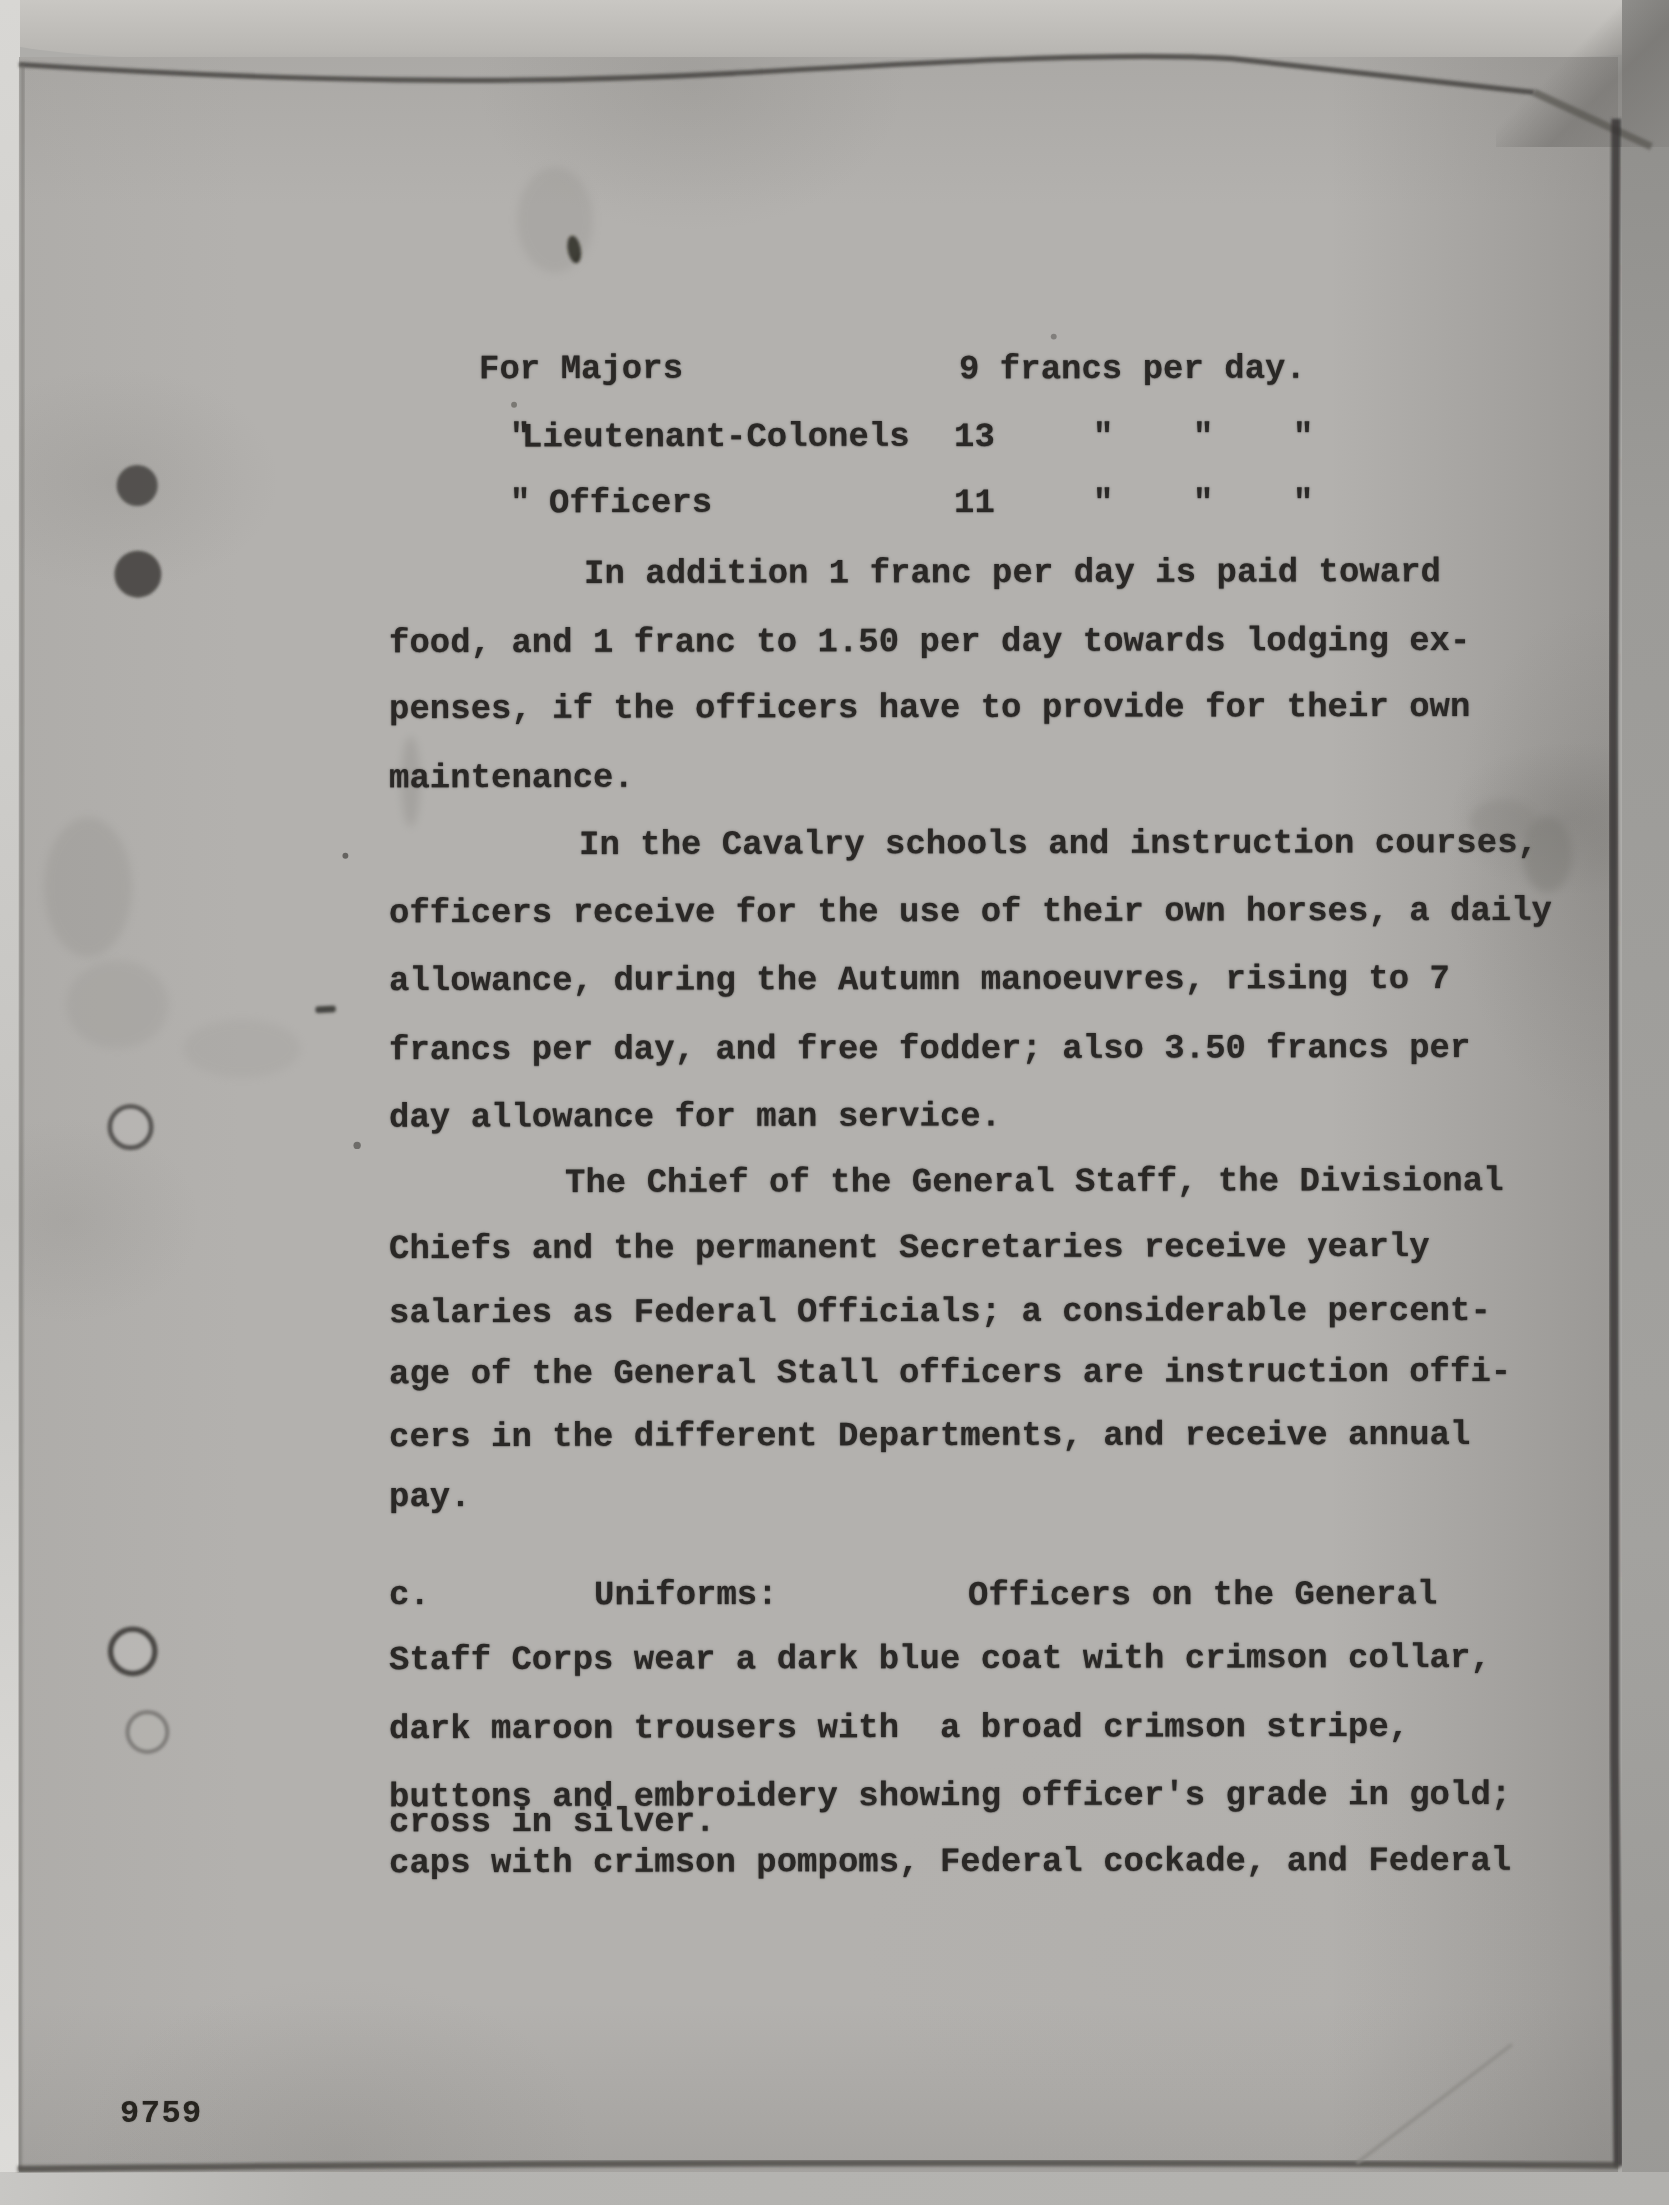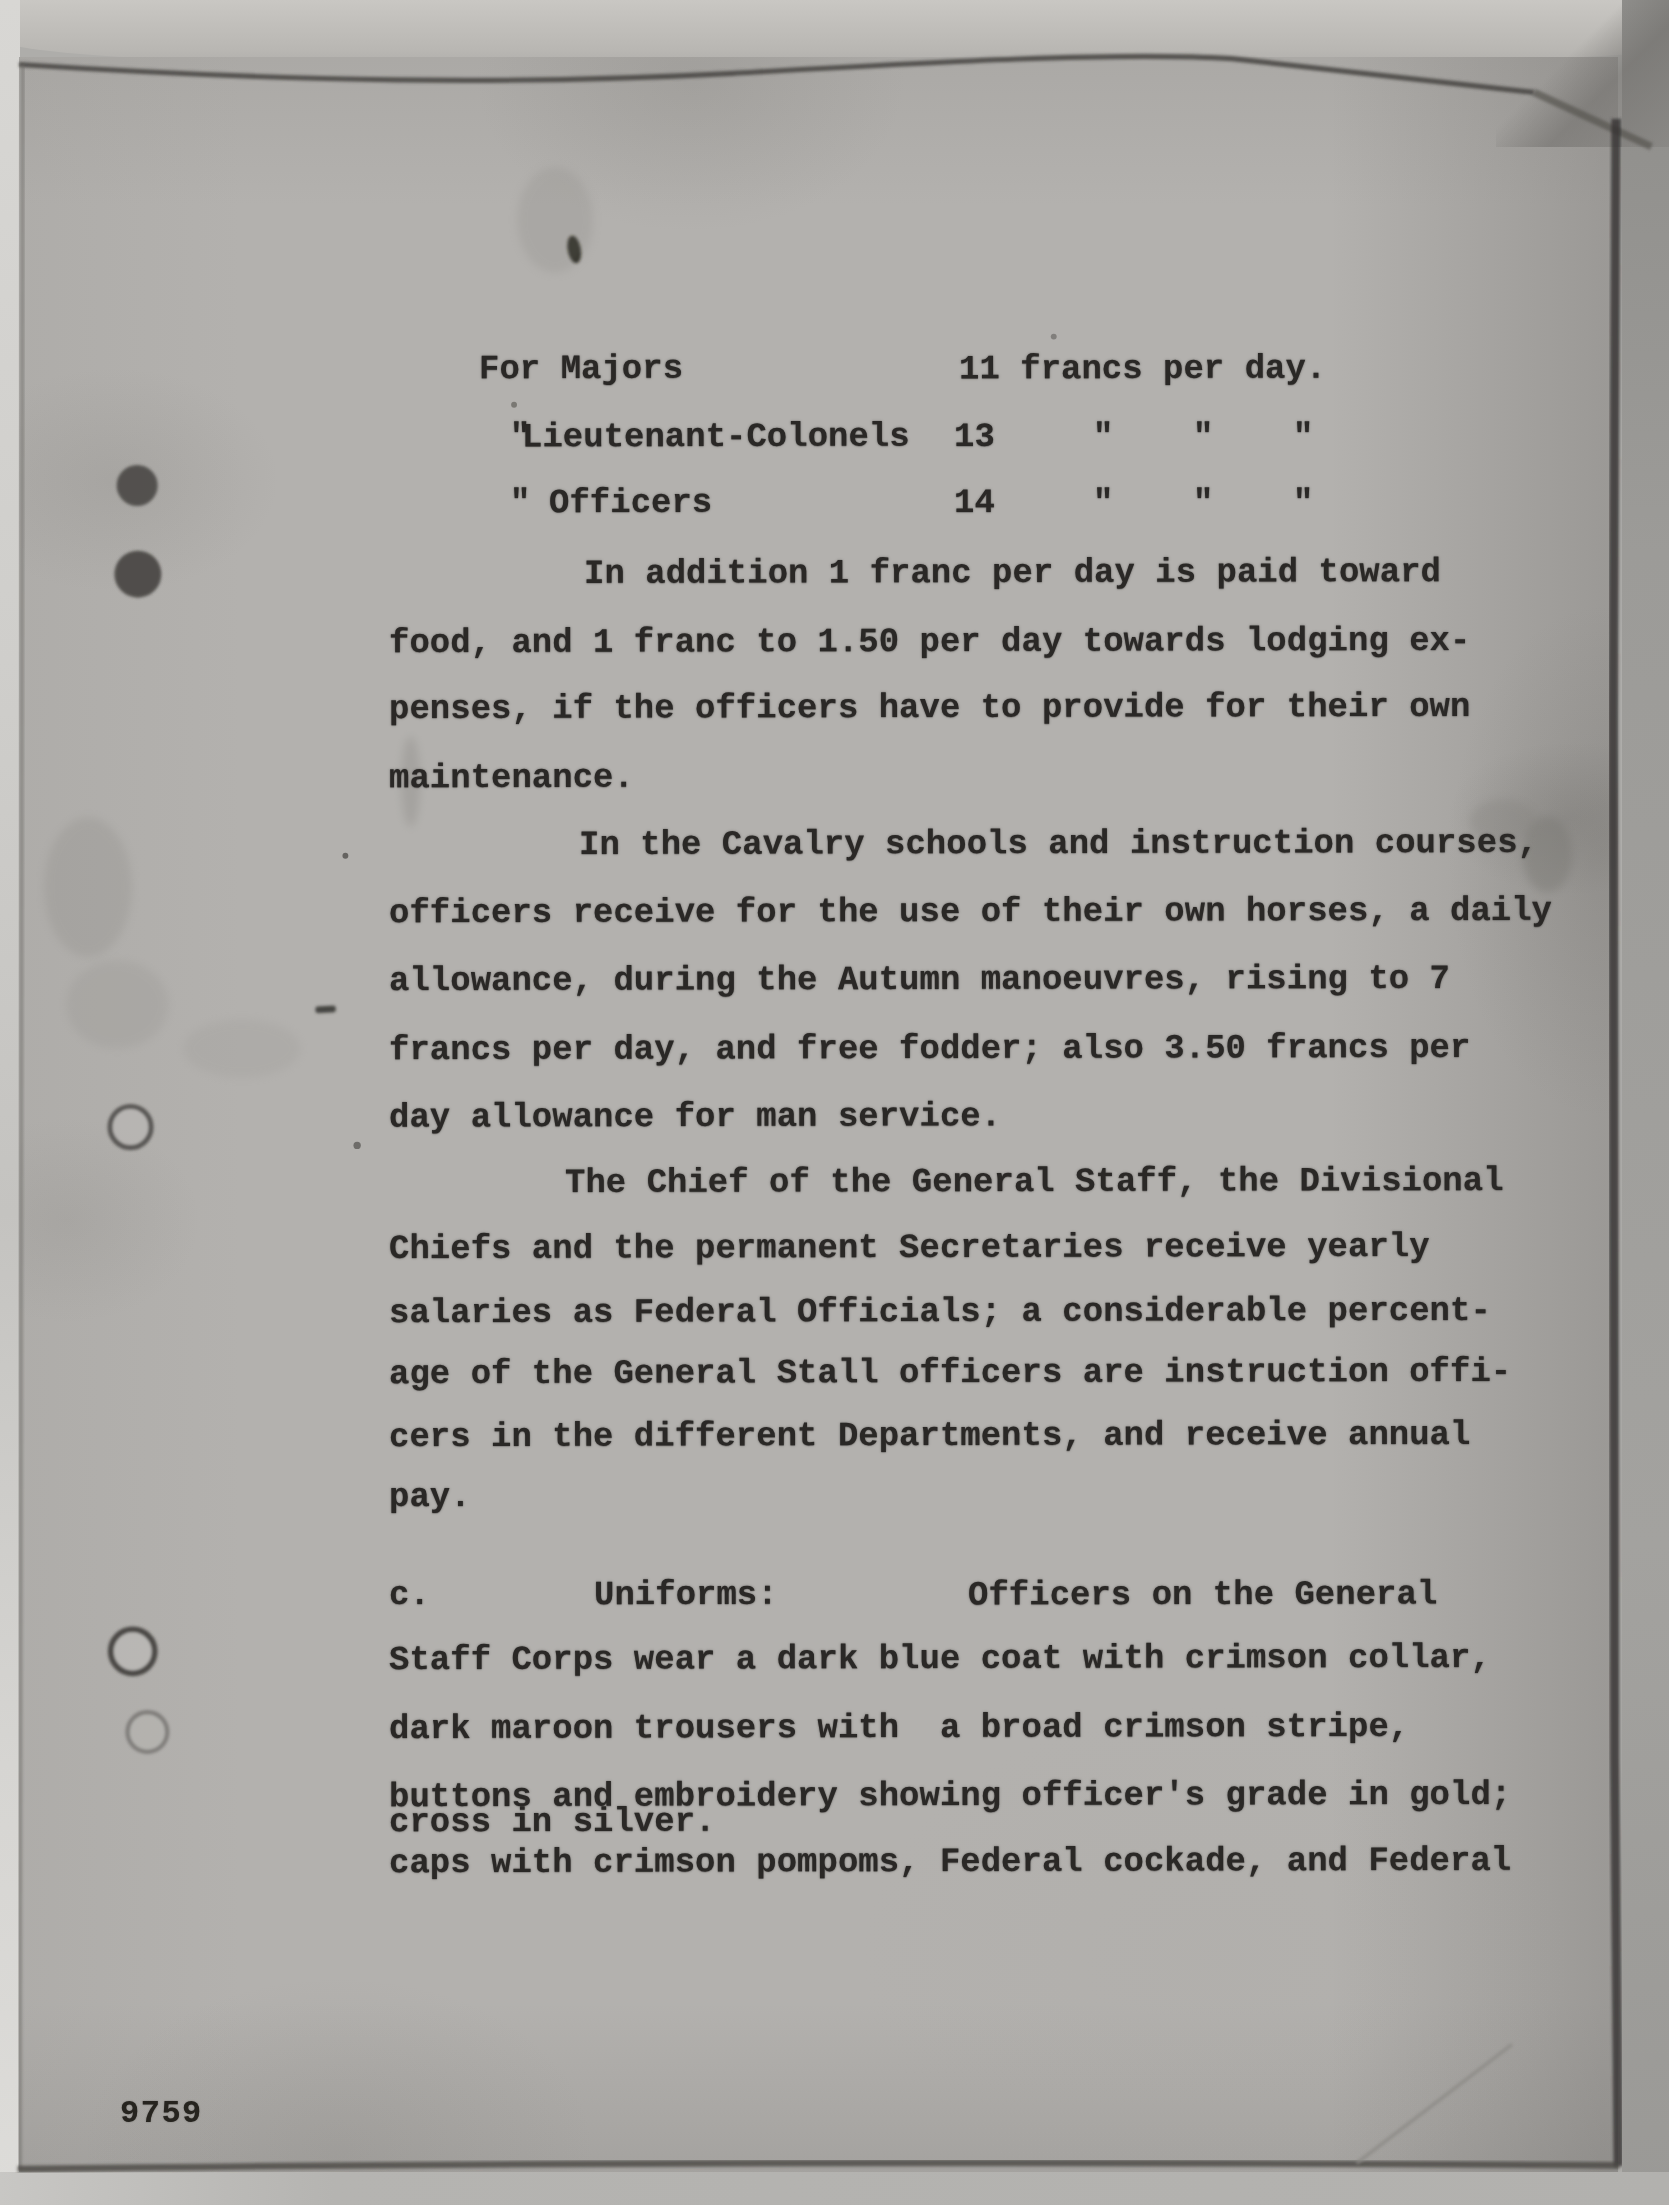--- a/index.html
+++ b/index.html
@@ -114,32 +114,32 @@
     <ellipse cx="560" cy="1066" rx="13" ry="62" fill="#8a8884" opacity="0.35" filter="url(#blur5)"></ellipse>
     <ellipse cx="757" cy="300" rx="52" ry="72" fill="#8e8c88" opacity="0.25" filter="url(#blur5)"></ellipse>
     <ellipse cx="120" cy="1210" rx="60" ry="95" fill="#85837f" opacity="0.22" filter="url(#blur5)"></ellipse>
     <ellipse cx="160" cy="1370" rx="70" ry="60" fill="#8a8884" opacity="0.18" filter="url(#blur5)"></ellipse>
     <ellipse cx="330" cy="1430" rx="80" ry="40" fill="#8e8c88" opacity="0.15" filter="url(#blur5)"></ellipse>
   </svg>
 
   <div>
 
     <div class="line" style="left:479px;top:348px">For Majors</div>
-    <div class="line" style="left:959px;top:348px">11 francs per day.</div>
+    <div class="line" style="left:959px;top:348px">9 francs per day.</div>
 
     <div class="line" style="left:510px;top:416px">"</div>
     <div class="line" style="left:522px;top:416px">Lieutenant-Colonels</div>
     <div class="line" style="left:954px;top:416px">13</div>
     <div class="line" style="left:1093px;top:416px">"</div>
     <div class="line" style="left:1193px;top:416px">"</div>
     <div class="line" style="left:1293px;top:416px">"</div>
 
     <div class="line" style="left:510px;top:482px">"</div>
     <div class="line" style="left:549px;top:482px">Officers</div>
-    <div class="line" style="left:954px;top:482px">14</div>
+    <div class="line" style="left:954px;top:482px">11</div>
     <div class="line" style="left:1093px;top:482px">"</div>
     <div class="line" style="left:1193px;top:482px">"</div>
     <div class="line" style="left:1293px;top:482px">"</div>
 
     <div class="line" style="left:584px;top:552px">In addition 1 franc per day is paid toward</div>
     <div class="line" style="left:389px;top:621px">food, and 1 franc to 1.50 per day towards lodging ex-</div>
     <div class="line" style="left:389px;top:687px">penses, if the officers have to provide for their own</div>
     <div class="line" style="left:389px;top:757px">maintenance.</div>
 
     <div class="line" style="left:579px;top:823px">In the Cavalry schools and instruction courses,</div>

